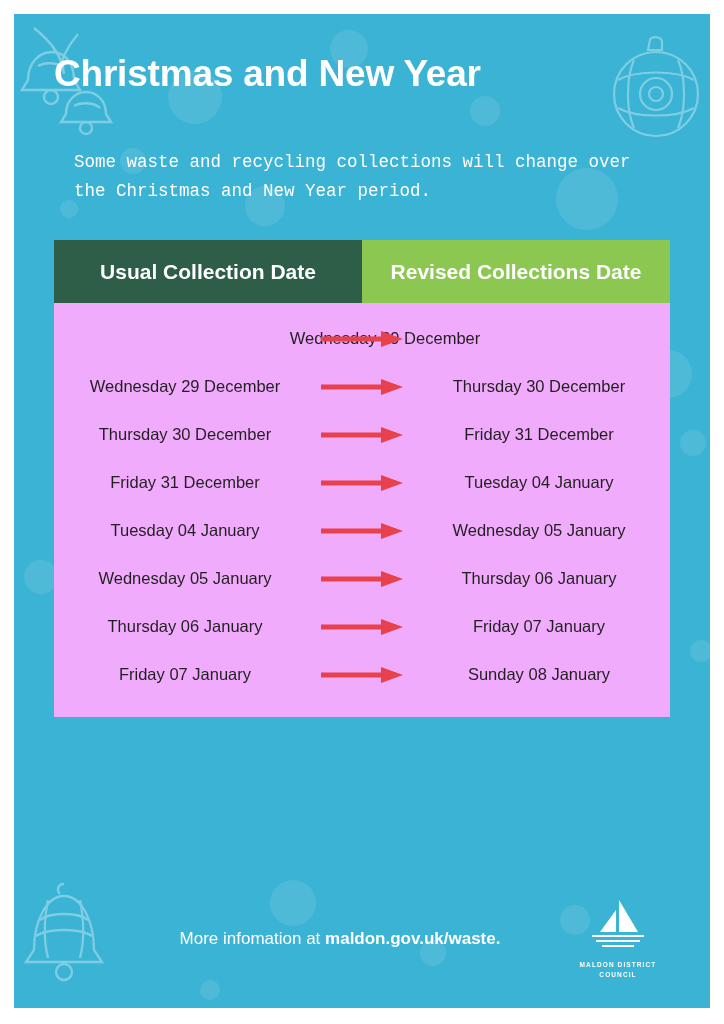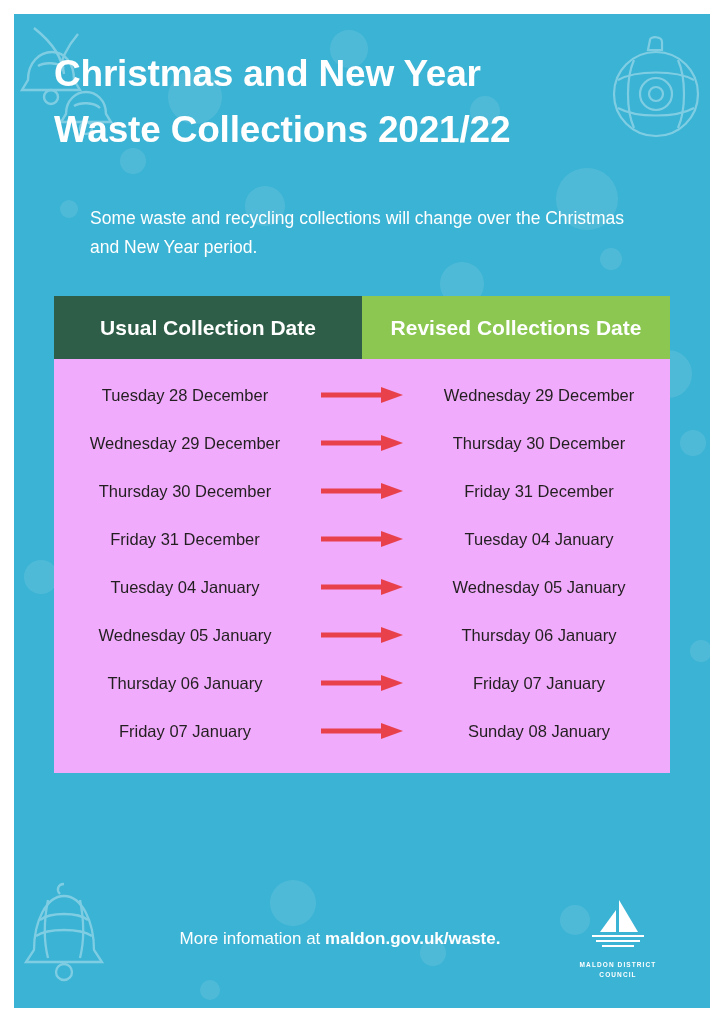--- a/index.html
+++ b/index.html
@@ -60,21 +60,21 @@
     letter-spacing: -0.2px;
   }
   .intro {
     margin-top: 46px;
     color: #ffffff;
     font-size: 17.5px;
     line-height: 1.62;
     padding-left: 20px;
     padding-right: 20px;
   }
-  .intro p { margin: 16px; }
+  .intro p { margin: 0; font-family: Liberation Mono, monospace; }
   .intro p.second { margin-top: 30px; }
 
   .table-wrap {
     margin: 35px 0 0 0;
     background: #f0abfc;
     position: relative;
     z-index: 10;
   }
   .table-head {
     display: flex;
@@ -211,35 +211,33 @@
       <path d="M22 42 C32 34, 60 34, 70 42"></path>
       <path d="M18 58 C30 50, 62 50, 74 58"></path>
       <path d="M30 22 C26 42, 26 64, 30 80"></path>
       <path d="M62 22 C66 42, 66 64, 62 80"></path>
     </g>
   </svg>
 
   <div class="content">
     <h1 class="title">
       <span>Christmas and New Year</span><br>
-      <span>Waste Collections 2021/22</span>
     </h1>
 
     <div class="intro">
       <p class="first">Some waste and recycling collections will change over the Christmas and New Year period.</p>
     </div>
 
     <div class="table-wrap">
       <div class="table-head">
         <div class="th th-usual">Usual Collection Date</div>
         <div class="th th-revised">Revised Collections Date</div>
       </div>
       <div class="rows" id="rows-container">
           <div class="row">
-            <div class="cell cell-usual">Tuesday 28 December</div>
             <div class="arrow-holder">
               <svg class="arrow-svg" width="86" height="20" viewBox="0 0 86 20">
                 <path d="M2 10 L66 10" stroke="#e8414c" stroke-width="5" stroke-linecap="butt"></path>
                 <path d="M62 2 L84 10 L62 18 Z" fill="#e8414c"></path>
               </svg>
             </div>
             <div class="cell cell-revised">Wednesday 29 December</div>
           </div>
           <div class="row">
             <div class="cell cell-usual">Wednesday 29 December</div>

